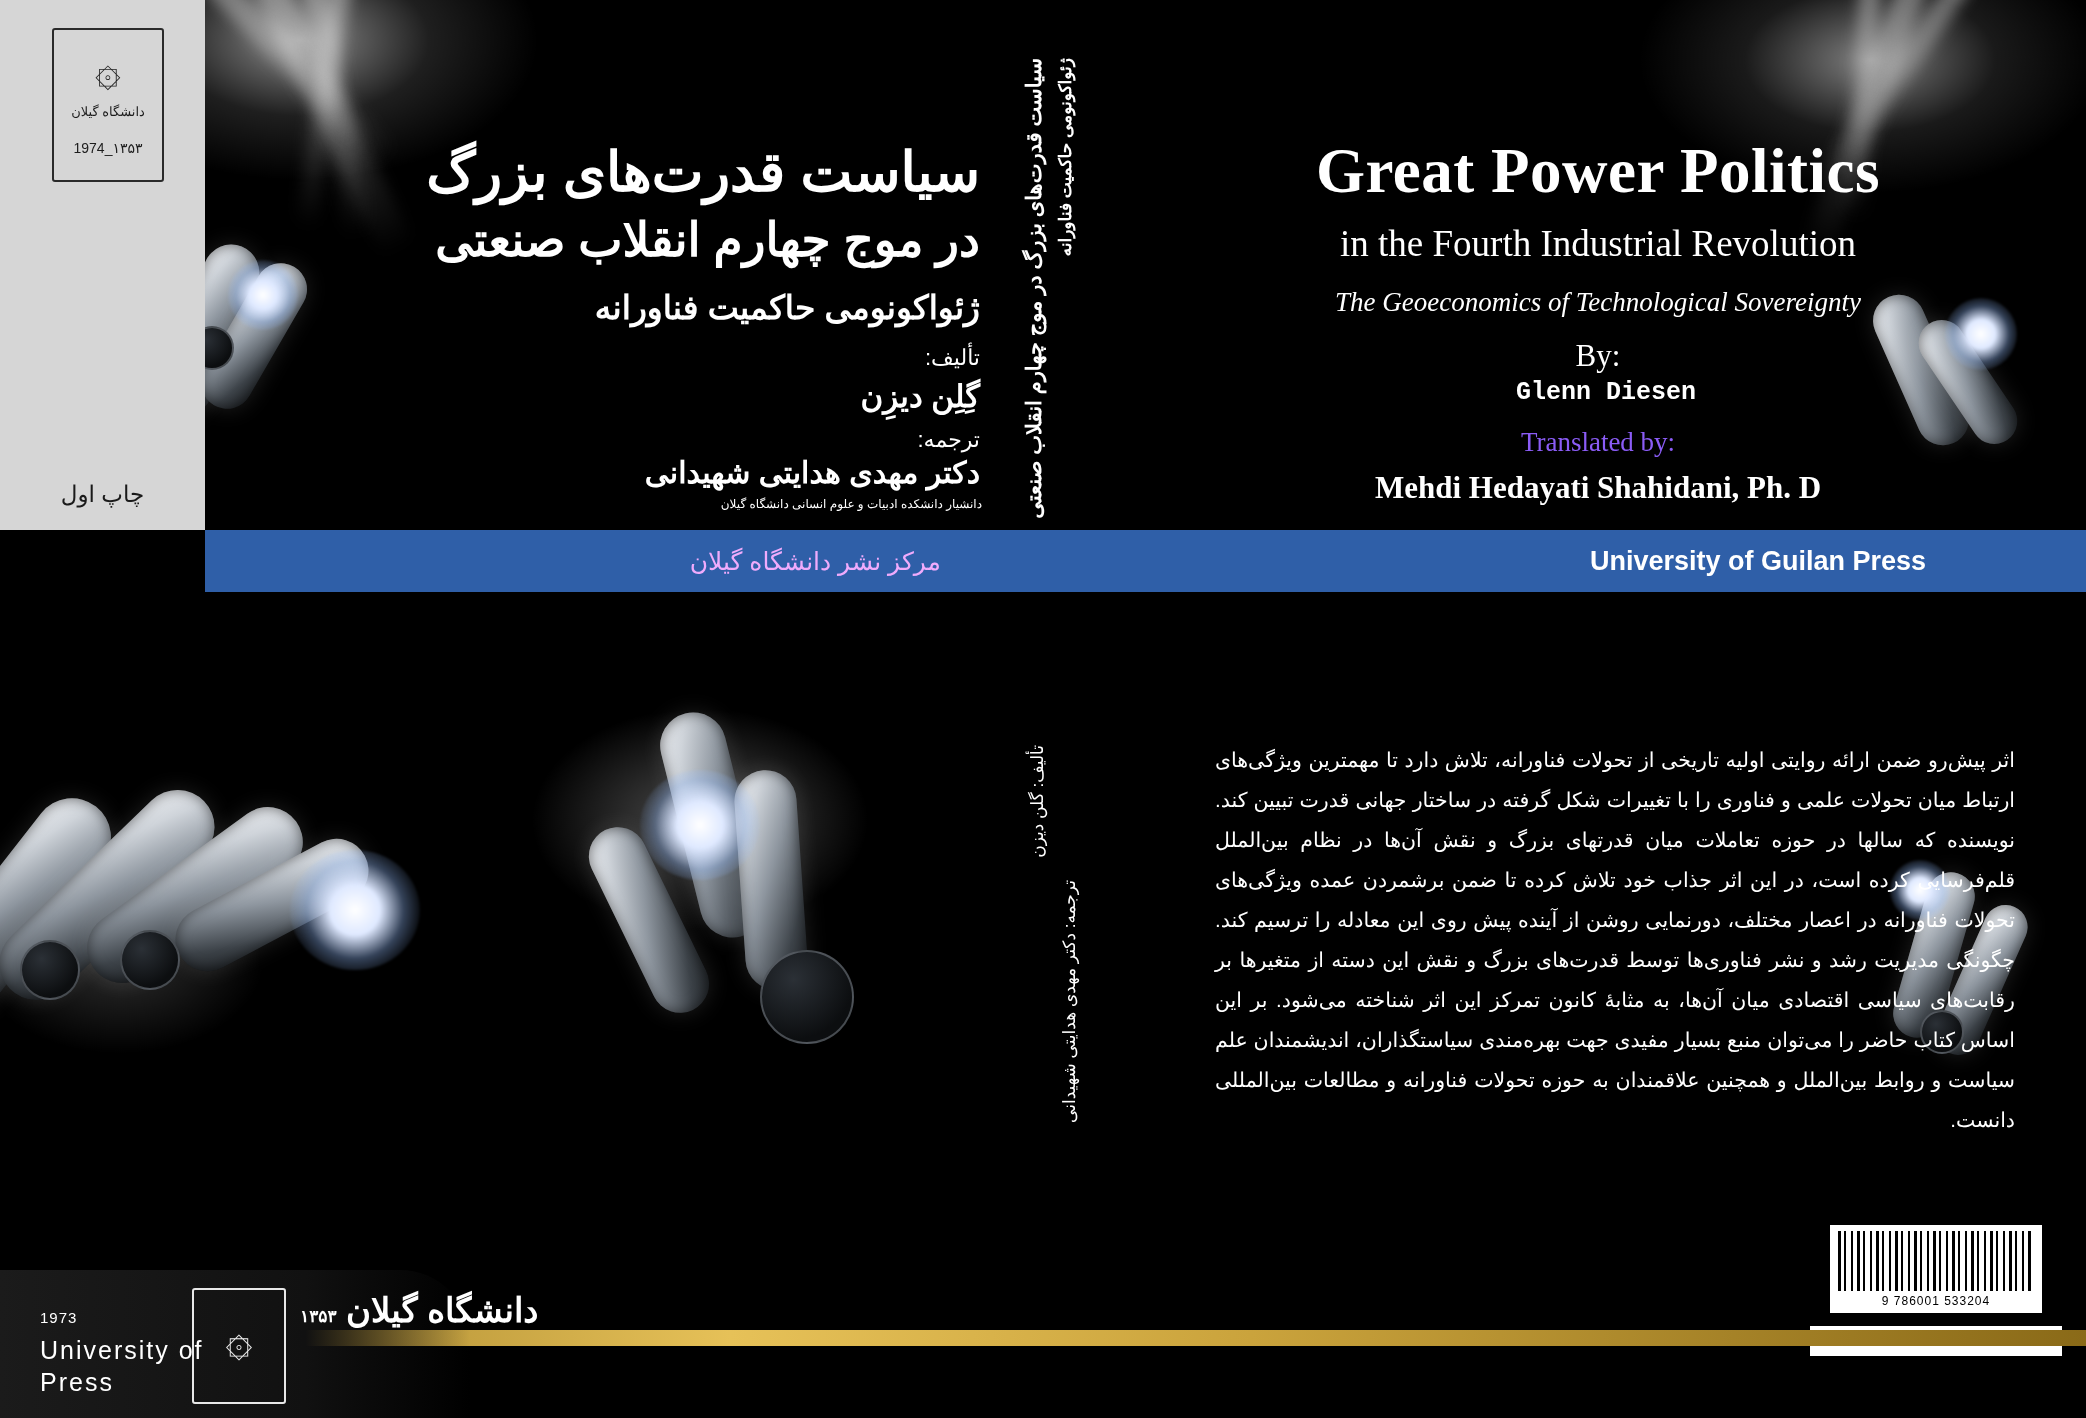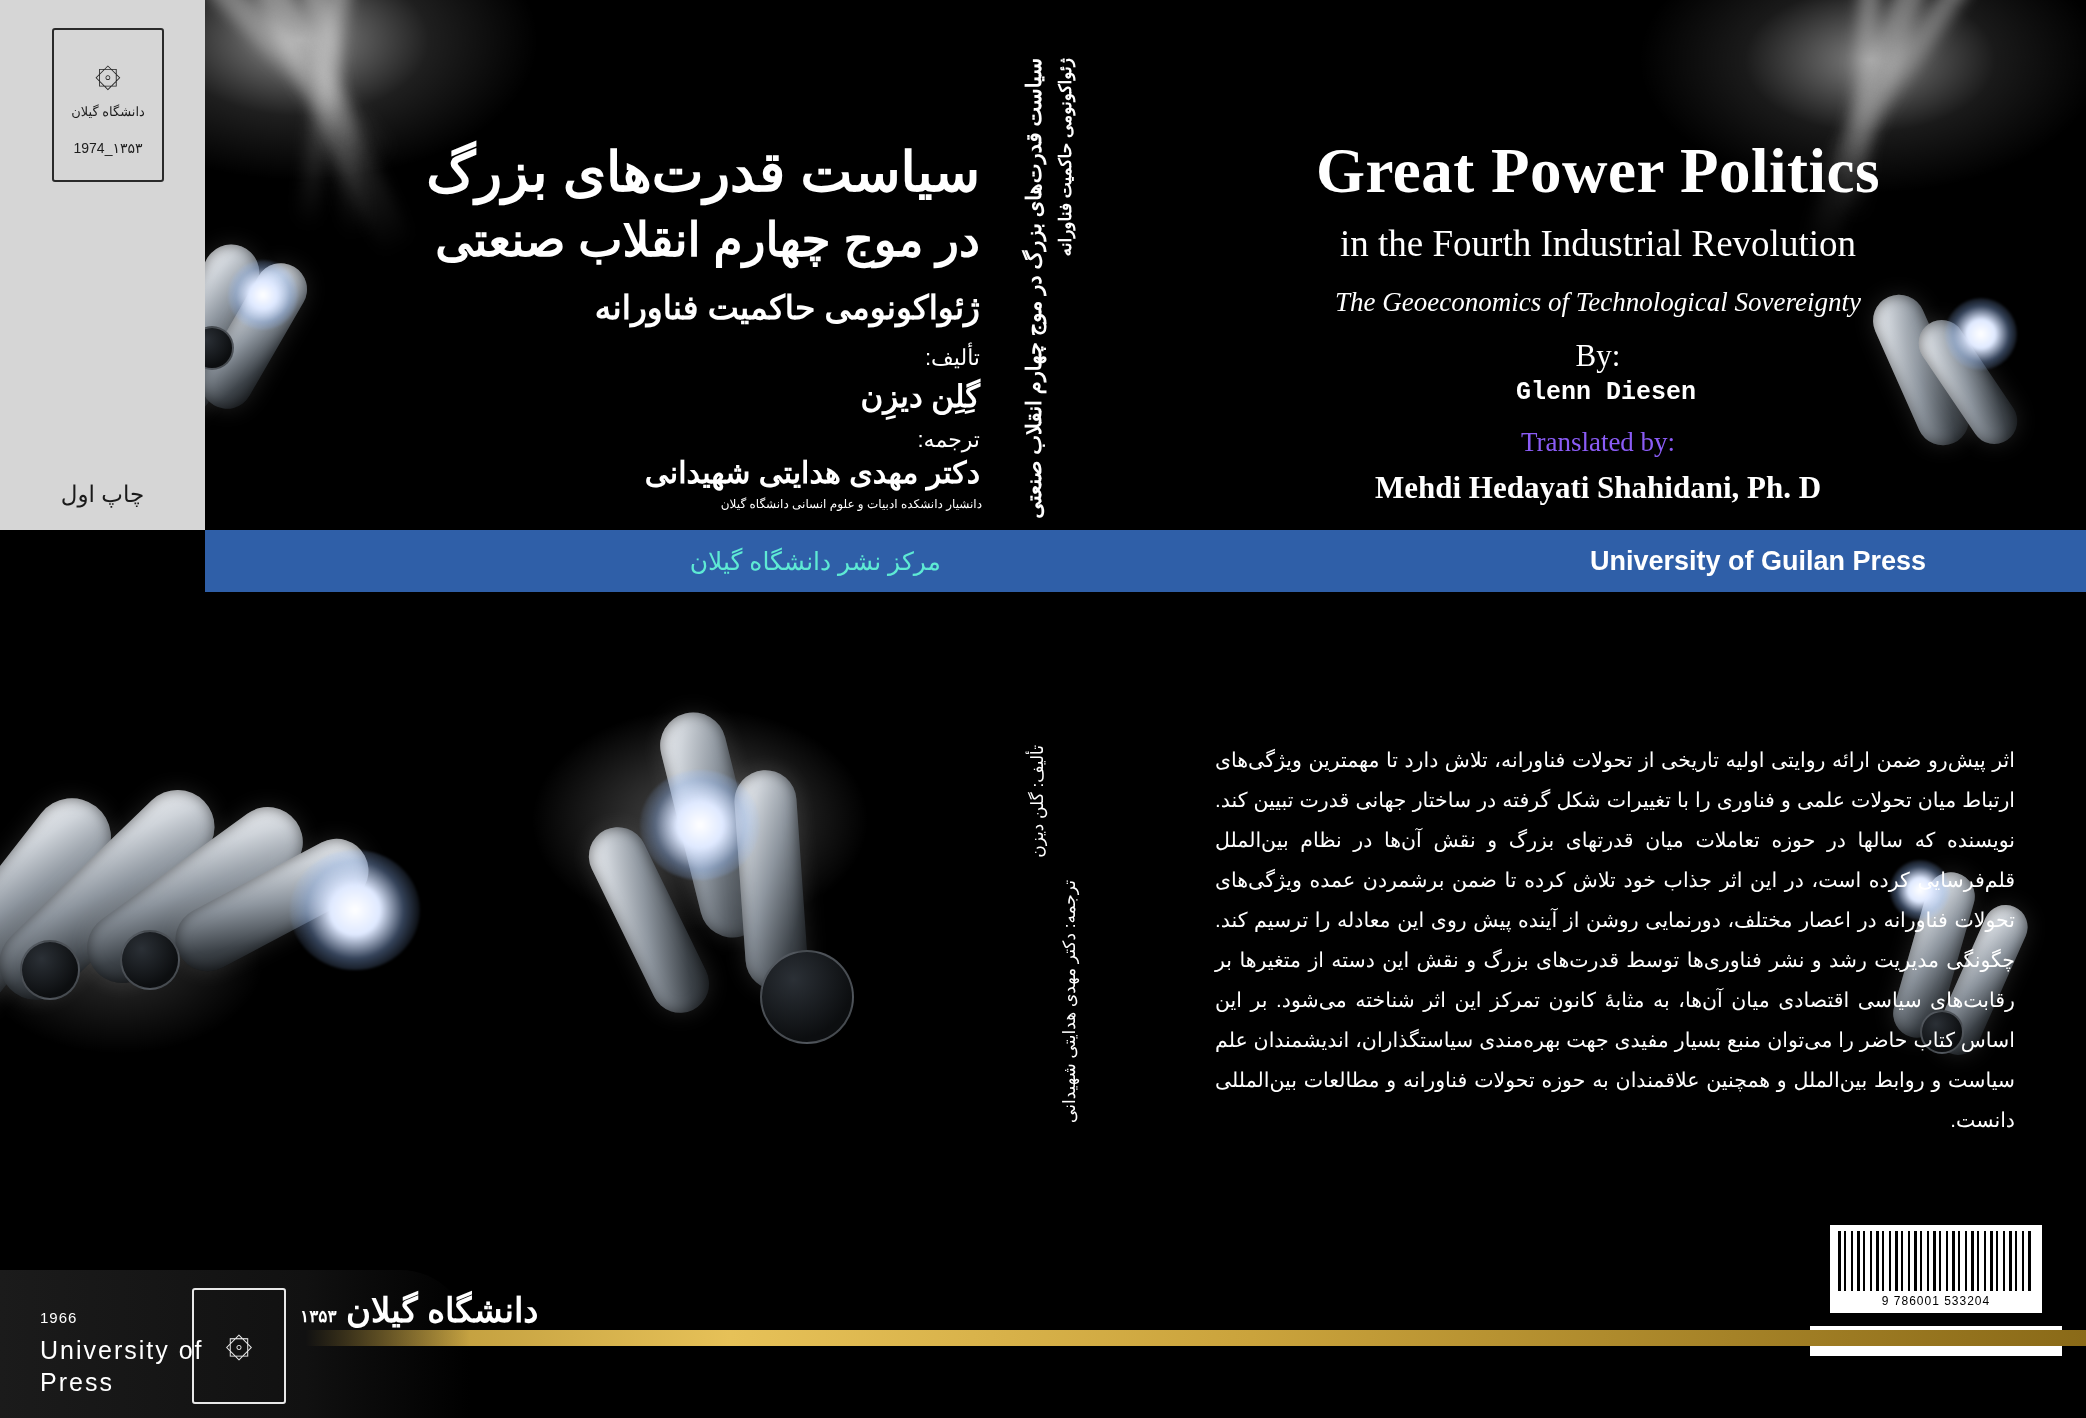--- a/index.html
+++ b/index.html
@@ -27,21 +27,21 @@
       filter:blur(1px);}
   .left-panel{position:absolute;left:0;top:0;width:205px;height:530px;background:#d6d6d6;}
   .left-panel .edition{position:absolute;bottom:22px;left:0;width:100%;text-align:center;font-size:23px;color:#1a1a1a;direction:rtl;}
   .uni-seal{position:absolute;left:52px;top:28px;width:108px;height:150px;border:2px solid #2a2a2a;border-radius:3px;background:#d6d6d6;}
   .uni-seal .glyph{position:absolute;left:0;top:14px;width:100%;text-align:center;font-size:44px;color:#1d1d1d;font-family:"DejaVu Serif",serif;}
   .uni-seal .t1{position:absolute;left:0;top:74px;width:100%;text-align:center;font-size:13px;color:#1d1d1d;direction:rtl;}
   .uni-seal .t2{position:absolute;left:0;top:110px;width:100%;text-align:center;font-size:14px;color:#1d1d1d;direction:rtl;letter-spacing:1px;}
 
   
   .band{position:absolute;left:205px;top:530px;width:1881px;height:62px;background:#2f5fa8;}
-  .band-fa{position:absolute;right:1145px;top:0;height:62px;line-height:62px;font-size:25px;color:#5eead4;direction:rtl;}
+  .band-fa{position:absolute;right:1145px;top:0;height:62px;line-height:62px;font-size:25px;color:#f0abfc;direction:rtl;}
   .band-en{position:absolute;left:1385px;top:0;height:62px;line-height:62px;font-size:27px;color:#fff;font-weight:bold;}
 
   
   .front{position:absolute;left:1110px;top:0;width:976px;height:530px;}
   .front .title{position:absolute;left:0;top:135px;width:100%;text-align:center;color:#fff;font-family:"Liberation Serif",serif;font-size:63px;font-weight:bold;letter-spacing:.5px;}
   .front .subtitle{position:absolute;left:0;top:222px;width:100%;text-align:center;color:#fff;font-family:"Liberation Serif",serif;font-size:37px;}
   .front .tagline{position:absolute;left:0;top:287px;width:100%;text-align:center;color:#fff;font-family:"Liberation Serif",serif;font-size:27px;font-style:italic;}
   .front .by{position:absolute;left:0;top:338px;width:100%;text-align:center;color:#fff;font-family:"Liberation Serif",serif;font-size:31px;}
   .front .author{position:absolute;left:8px;top:378px;width:100%;text-align:center;color:#fff;font-family:Liberation Mono, monospace;font-size:25px;font-weight:bold;}
   .front .tby{position:absolute;left:0;top:427px;width:100%;text-align:center;color:#8b5cf6;font-family:"Liberation Serif",serif;font-size:27px;}
@@ -186,21 +186,21 @@
 
   <div class="barcode-box">
     <div class="bars"></div>
     <div class="bc-num">9 786001 533204</div>
   </div>
   <div class="isbn-box">ISBN: 978-600-153-320-4</div>
 
   <div class="goldbar"></div>
   <div class="logo-plate"></div>
   <div class="logo-en">
-    <div class="y">1966</div>
+    <div class="y">1973</div>
     <div>University of</div>
     <div>Press</div>
   </div>
   <div class="logo-mark">
     <div class="g">۞</div>
   </div>
   <div class="logo-fa">
     <span>دانشگاه گیلان</span>
     <span class="date">۱۳۵۳</span>
   </div>

